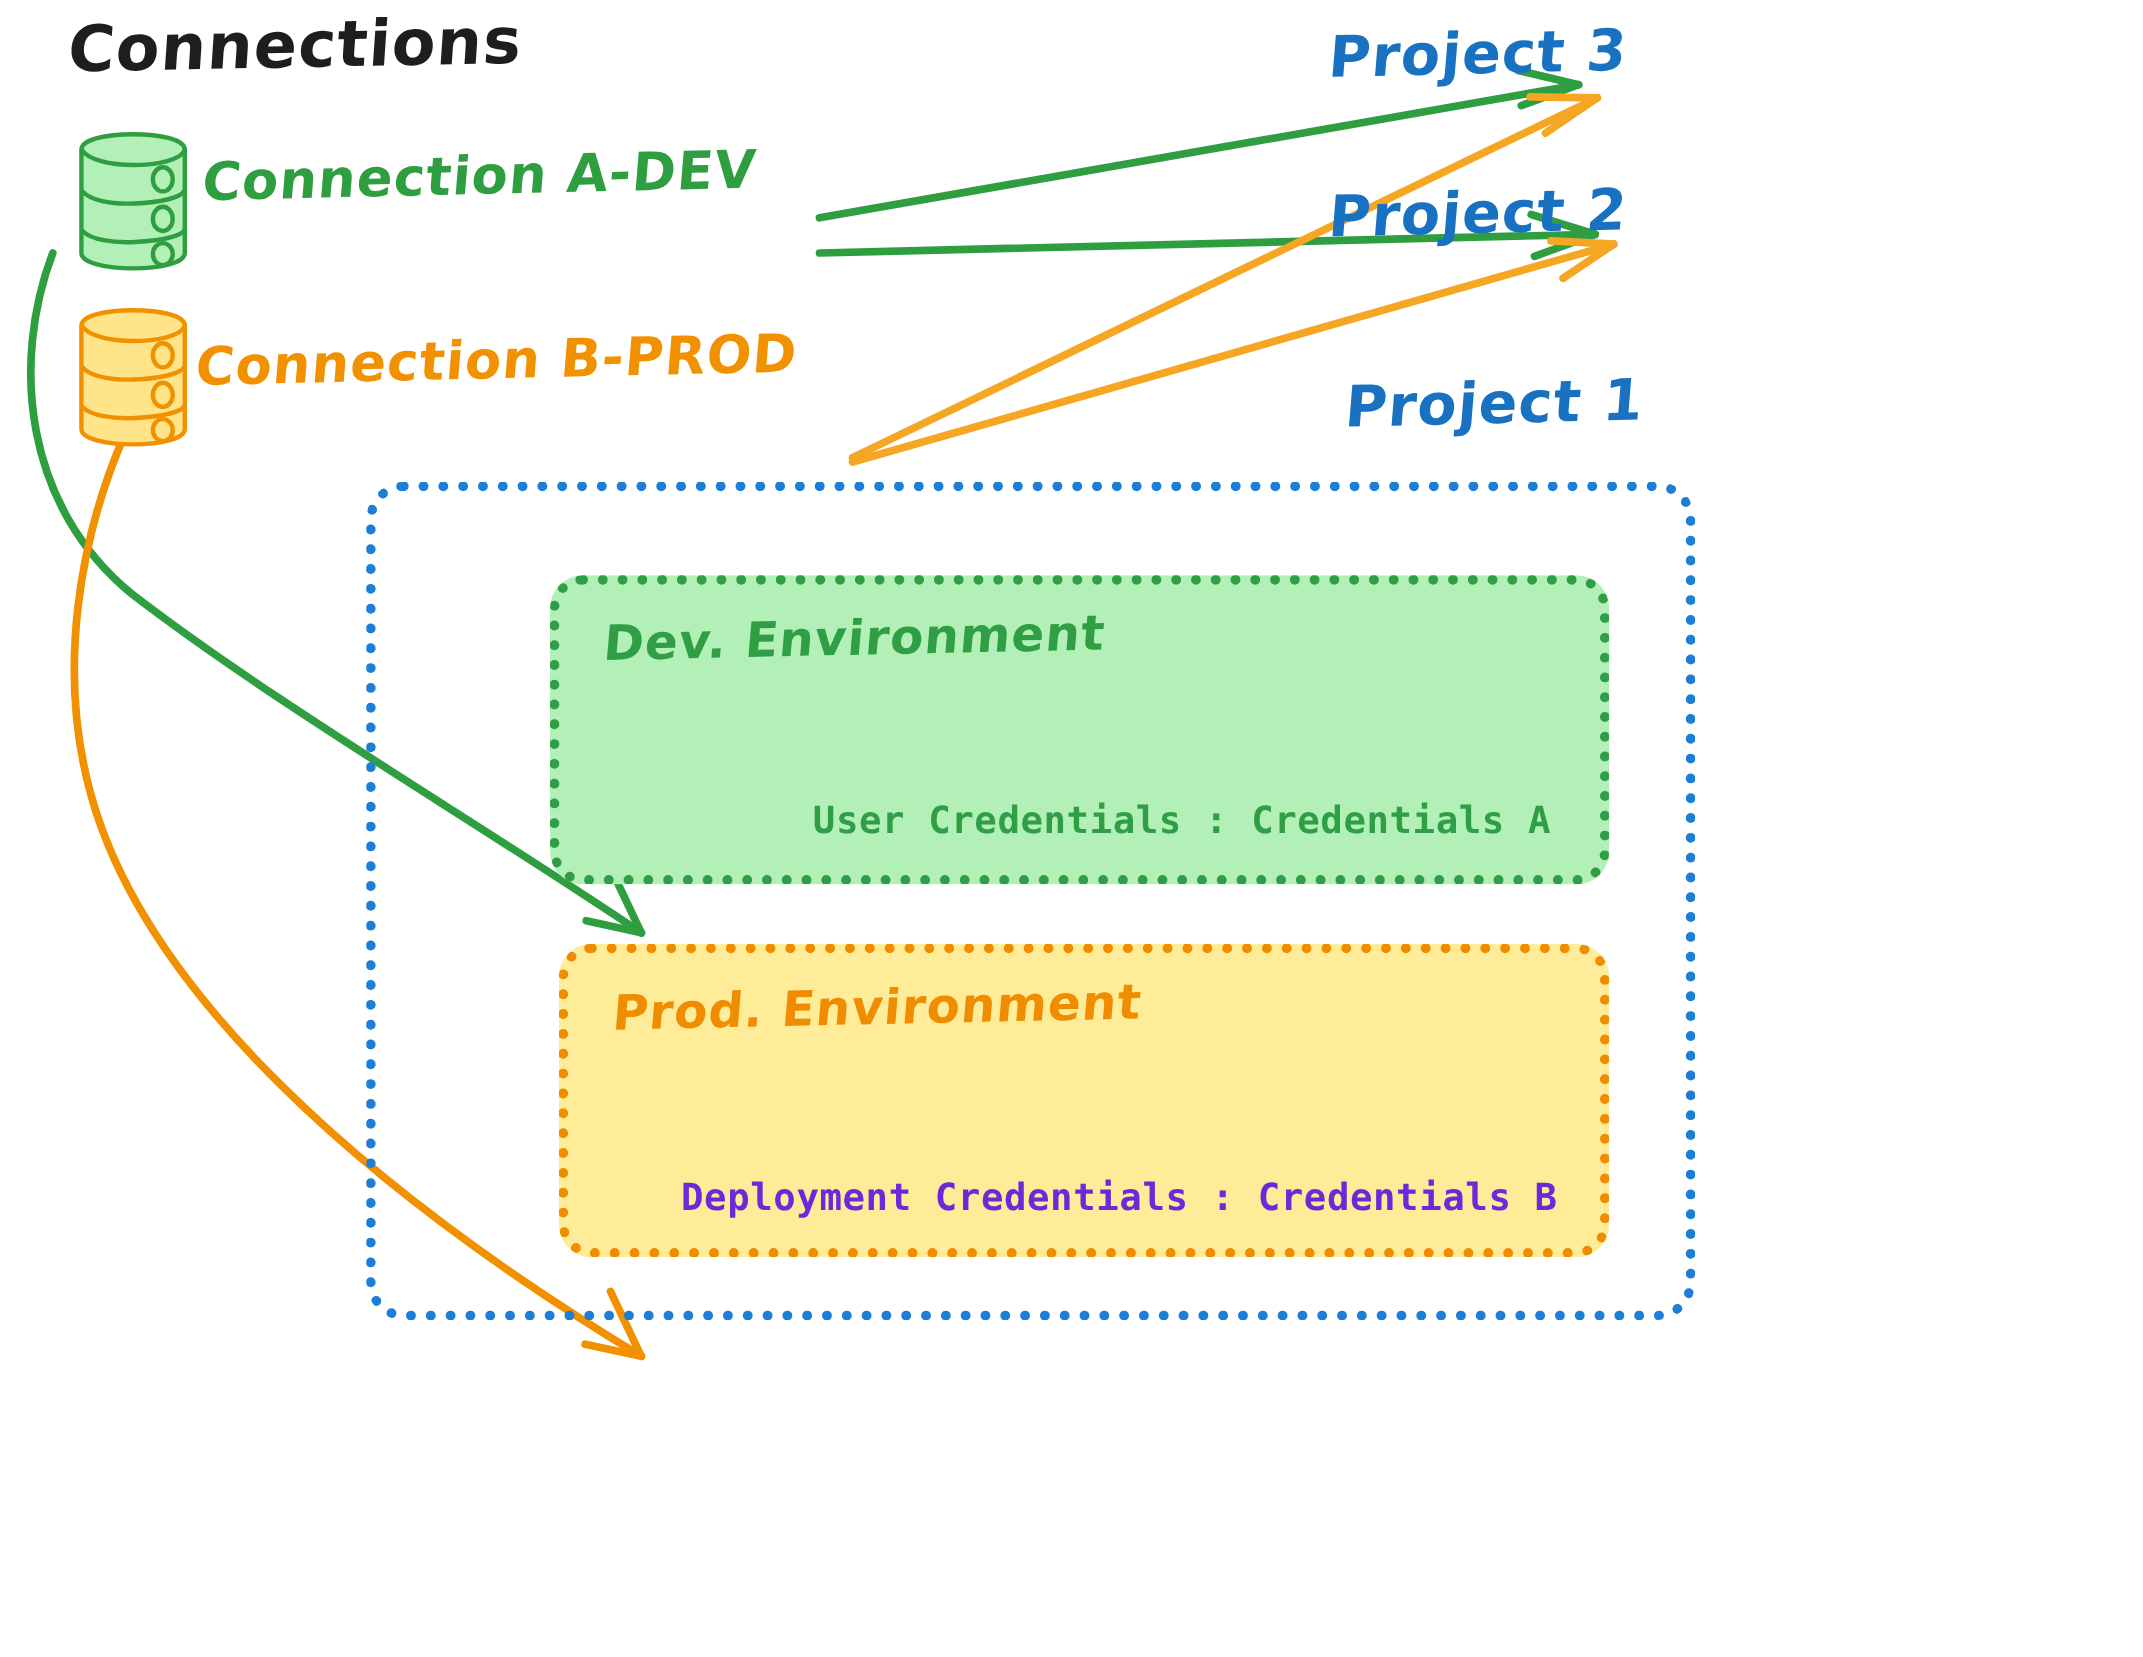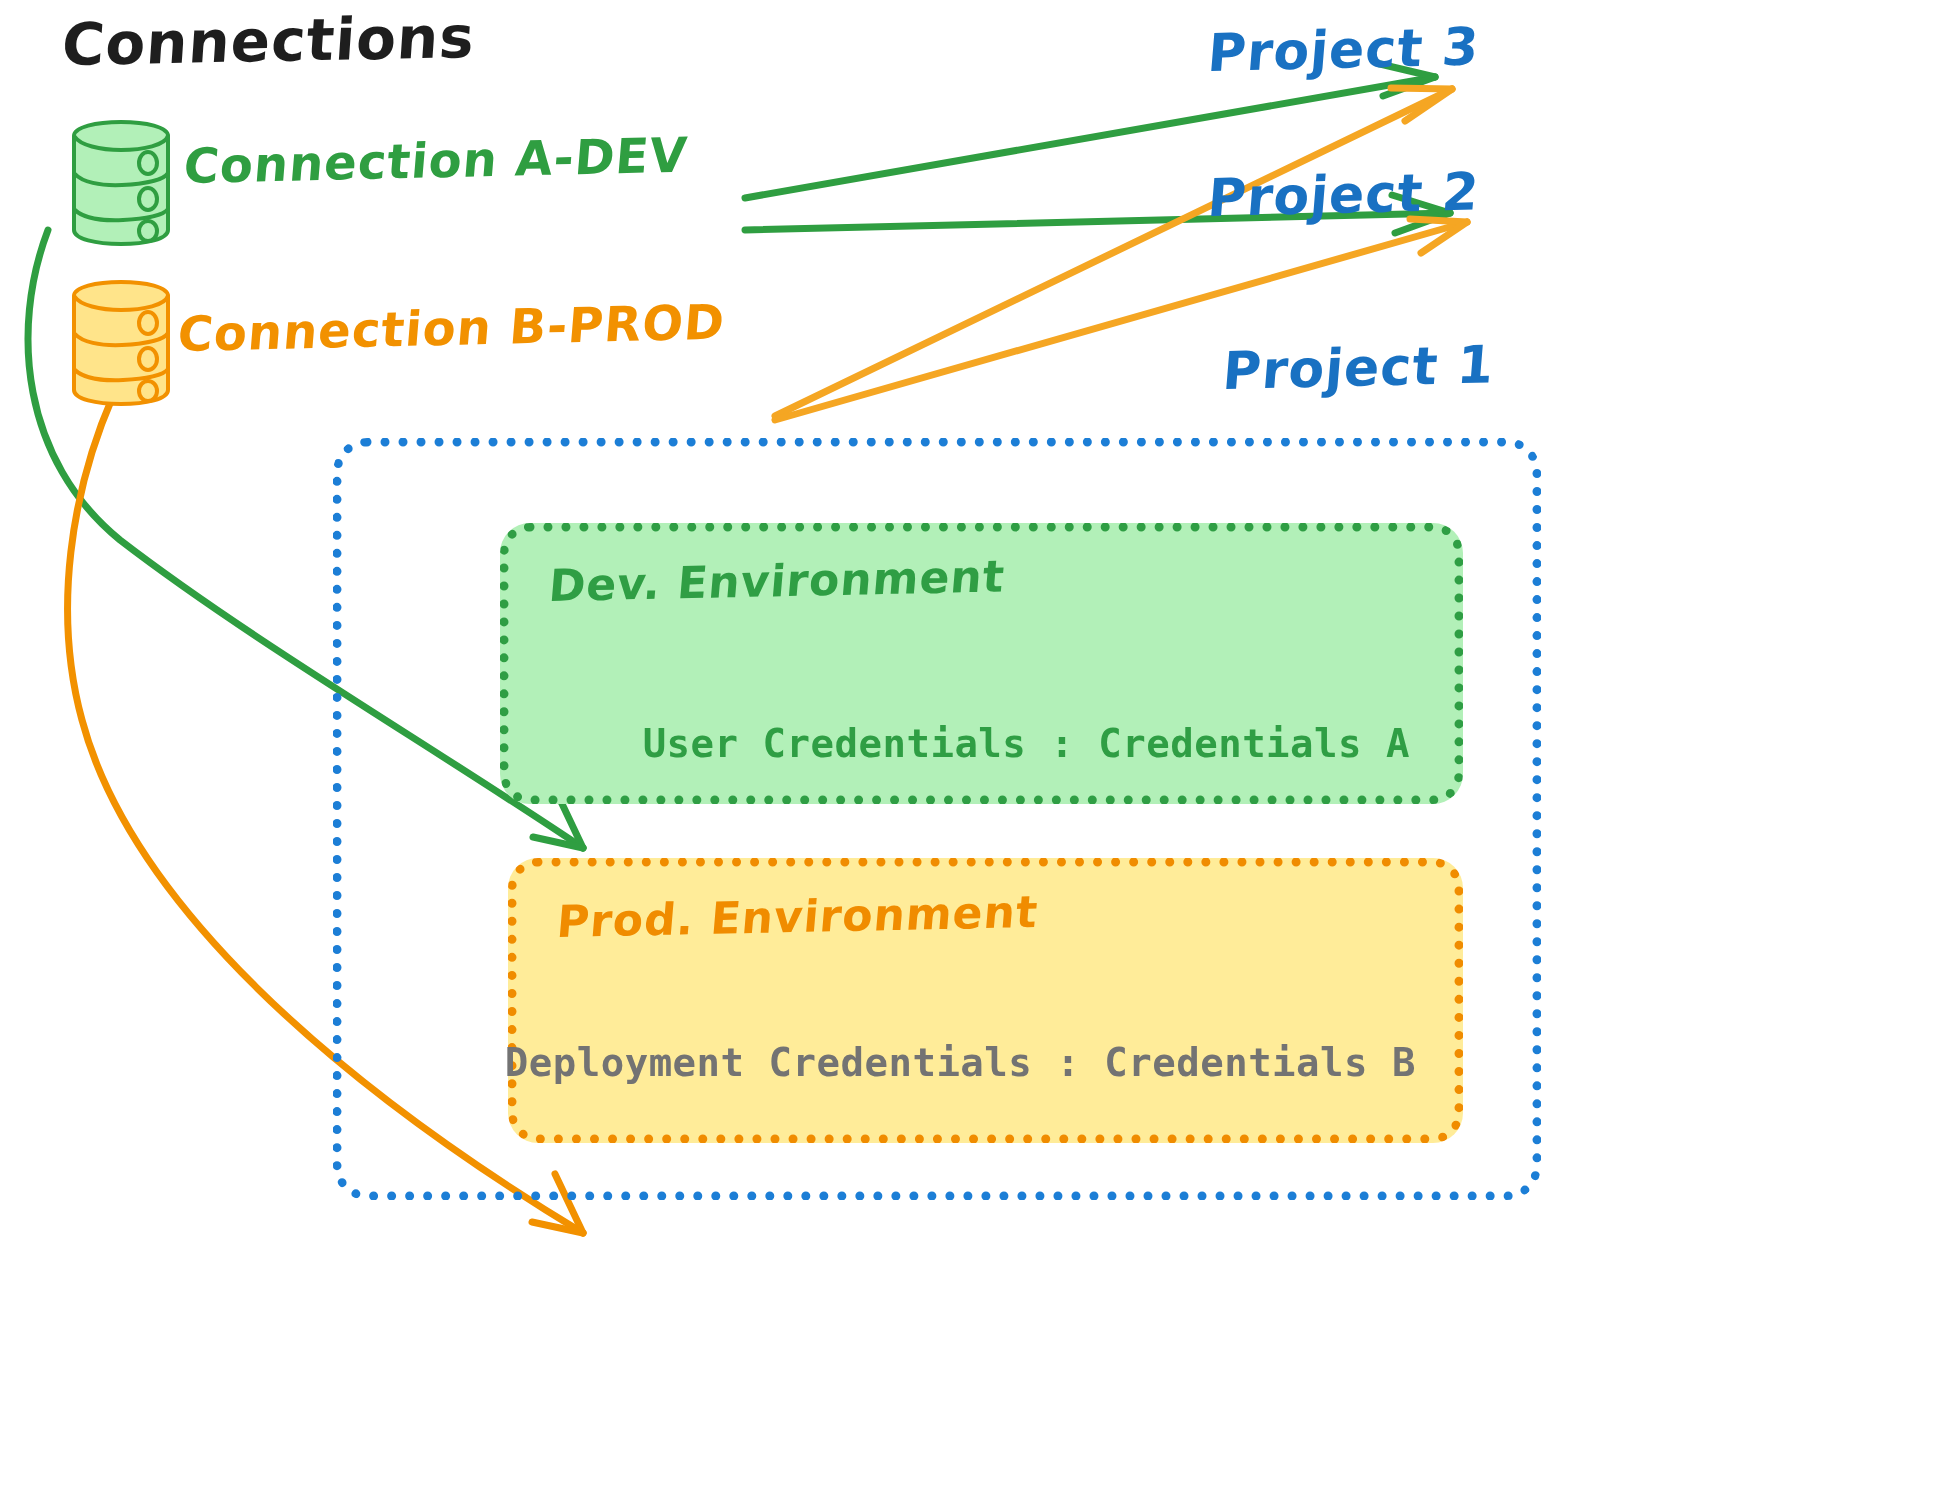--- a/index.html
+++ b/index.html
@@ -116,24 +116,24 @@
     height: 285px;
     background: #ffec99;
     border: 9px dotted #f08c00;
   }
 
   #dev-title  { left: 40px; top: 32px; color: #2f9e44; position: absolute; }
   #prod-title { left: 40px; top: 33px; color: #f08c00; position: absolute; }
 
   .cred-line {
     position: absolute;
-    font-size: 39px;
+    font-size: 34px;
   }
   #dev-cred  { right: 44px; bottom: 32px; color: #2f9e44; }
-  #prod-cred { right: 38px; bottom: 52px; color: #737373; }
+  #prod-cred { right: 38px; bottom: 28px; color: #6d28d9; }
 
   
   .db-icon {
     position: absolute;
   }
   #db-dev  { left: 66px; top: 118px; }
   #db-prod { left: 66px; top: 278px; }
 </style>
 </head>
 <body>

